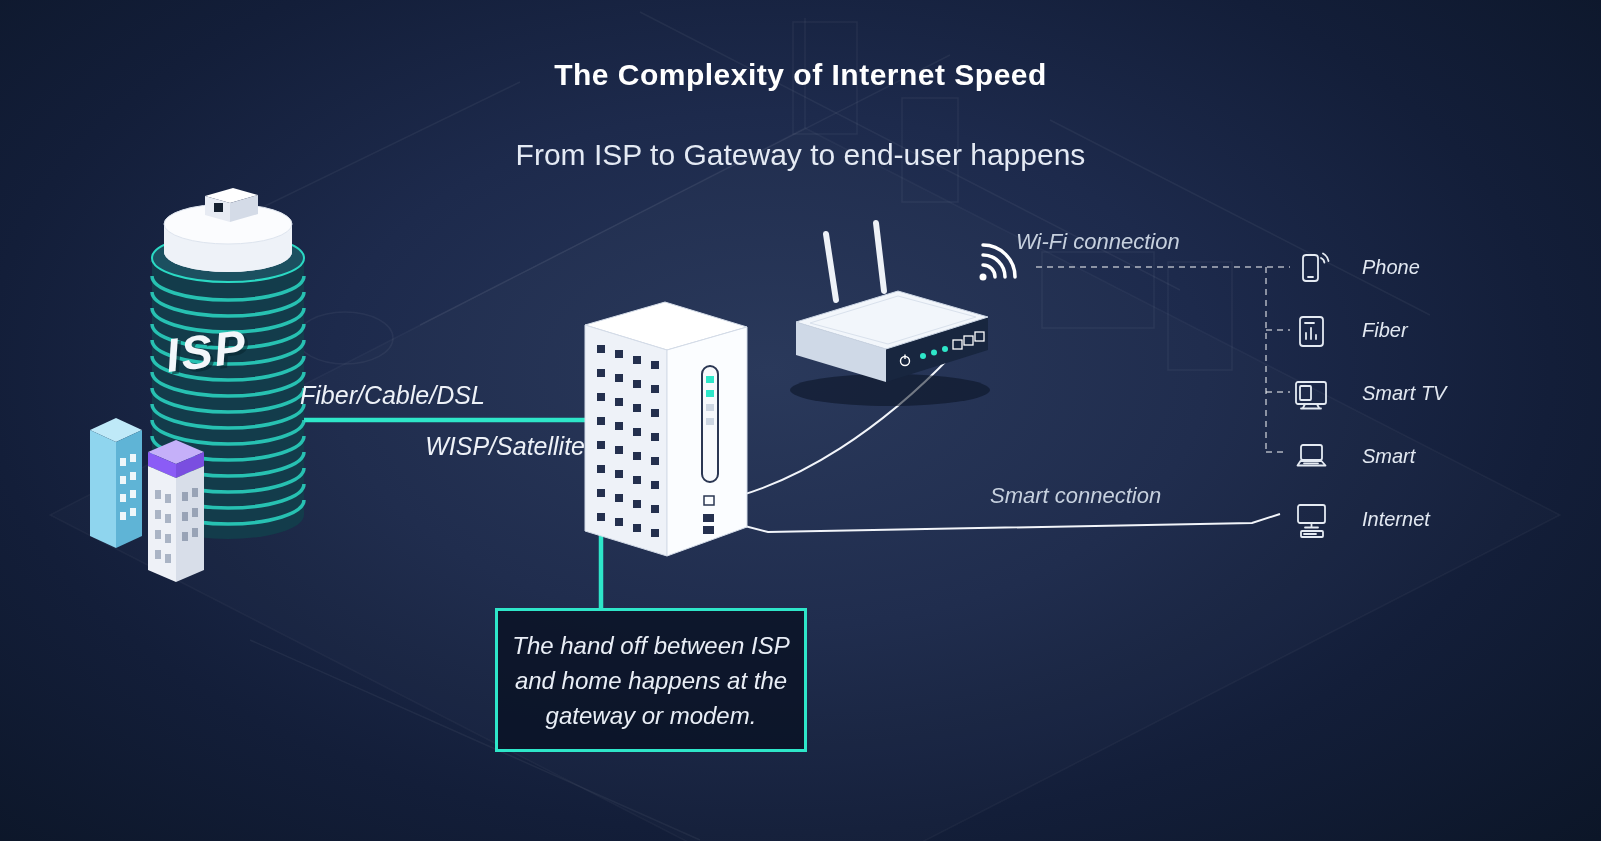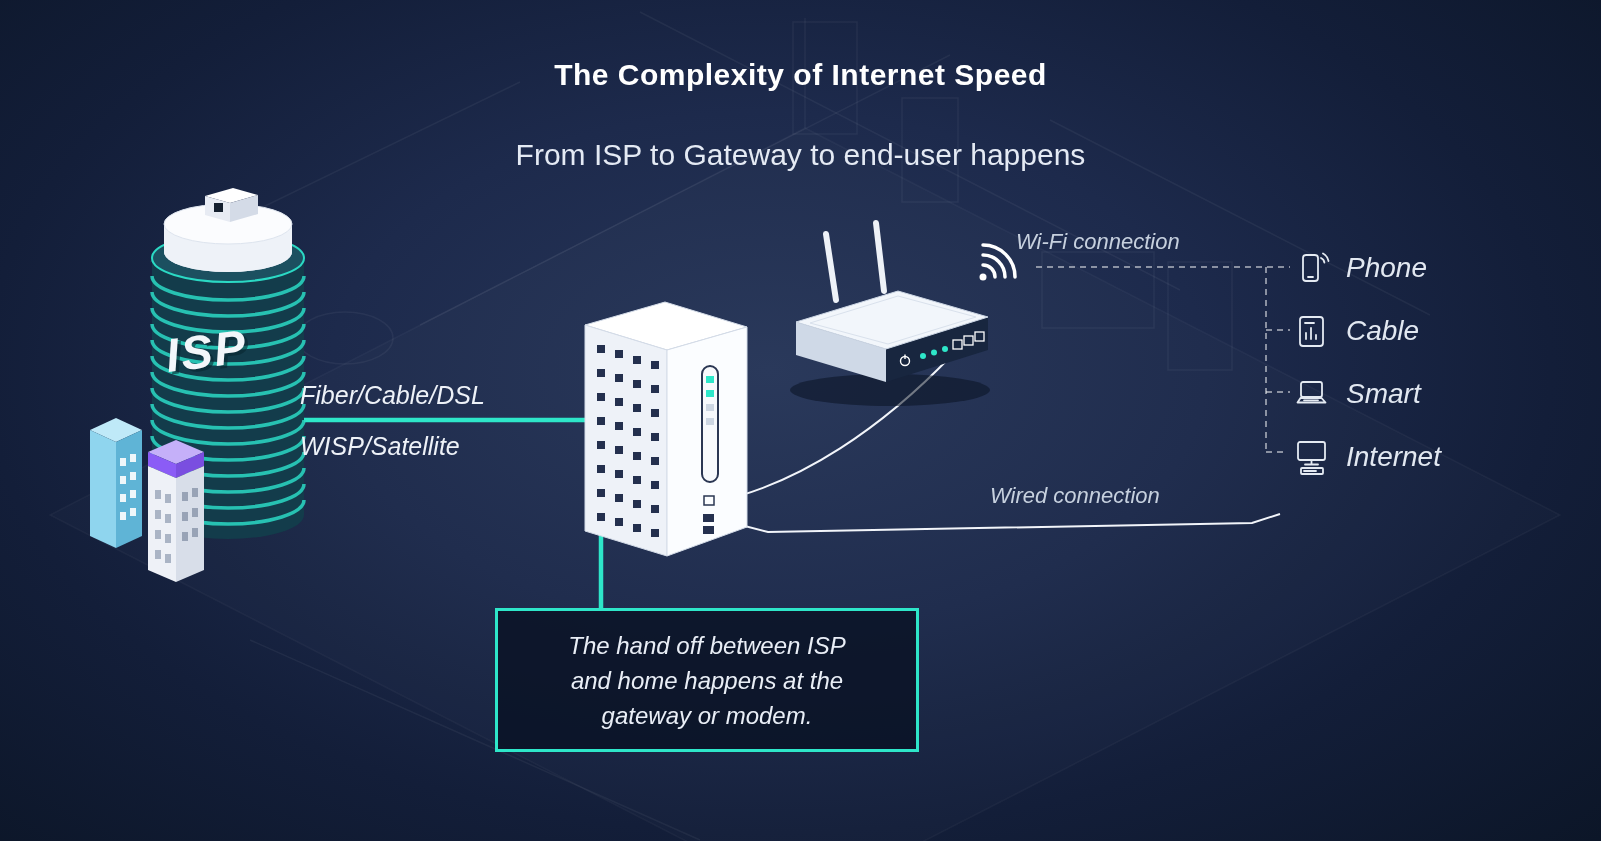--- a/index.html
+++ b/index.html
@@ -6,28 +6,28 @@
   .stage{position:relative;width:1601px;height:841px;overflow:hidden;
     font-family:"Liberation Sans",sans-serif;
     background:radial-gradient(1150px 680px at 48% 44%, #273659 0%, #1d2a4c 38%, #131e39 68%, #0c1628 100%);}
   svg.layer{position:absolute;left:0;top:0;}
   .title{position:absolute;top:58px;left:0;width:100%;text-align:center;
     color:#ffffff;font-size:30px;font-weight:700;letter-spacing:.5px;margin:0;}
   .subtitle{position:absolute;top:138px;left:0;width:100%;text-align:center;
     color:#e4eaf4;font-size:30px;font-weight:300;margin:0;}
   .lbl{position:absolute;font-style:italic;color:#eef2f8;}
   .lbl.fiber{left:300px;top:381px;width:285px;text-align:left;font-size:25px;}
-  .lbl.satellite{left:300px;top:432px;width:285px;text-align:left;font-size:25px;}
+  .lbl.satellite{left:300px;top:432px;width:285px;text-align:right;font-size:25px;}
   .lbl.wifi{left:1016px;top:229px;font-size:22px;color:#c6d0de;}
   .lbl.wired{left:990px;top:483px;font-size:22px;color:#c6d0de;}
   .devices{position:absolute;left:1288px;top:236px;}
   .device-row{display:flex;align-items:center;height:63px;}
   .device-icon{width:46px;height:46px;display:flex;align-items:center;justify-content:center;}
-  .device-label{margin-left:12px;font-style:italic;font-size:28px;color:#e2e8f1;}
-  .callout{position:absolute;left:495px;top:608px;width:424px;height:144px;box-sizing:border-box;
+  .device-label{margin-left:28px;font-style:italic;font-size:20px;color:#e2e8f1;}
+  .callout{position:absolute;left:495px;top:608px;width:312px;height:144px;box-sizing:border-box;
     border:3px solid #2ee6c9;background:rgba(10,18,36,.82);
     display:flex;align-items:center;justify-content:center;}
   .callout p{margin:0;width:315px;text-align:center;font-style:italic;
     font-size:24px;line-height:35px;color:#e9eef6;}
   .icon-stroke{stroke:#e4eaf2;stroke-width:1.8;fill:none;stroke-linecap:round;stroke-linejoin:round;}
 </style>
 </head>
 <body>
 
 <div class="stage">
@@ -227,21 +227,21 @@
       <path d="M1266,267 V452"></path>
       <path d="M1266,330 H1290"></path>
       <path d="M1266,392 H1290"></path>
       <path d="M1266,452 H1286"></path>
     </g>
   </svg>
 
   <div class="lbl fiber">Fiber/Cable/DSL</div>
   <div class="lbl satellite">WISP/Satellite</div>
   <div class="lbl wifi">Wi-Fi connection</div>
-  <div class="lbl wired">Wired connection</div>
+  <div class="lbl wired">Smart connection</div>
 
   <div class="devices">
     <div class="device-row">
       <span class="device-icon">
         <svg width="40" height="40" viewBox="0 0 40 40">
             <g class="icon-stroke">
           <rect x="12" y="7" width="15" height="26" rx="3"></rect>
           <line x1="17" y1="29" x2="22" y2="29"></line>
           <path d="M30 10 a6 6 0 0 1 3.4 4.6"></path>
           <path d="M32 5.5 a11 11 0 0 1 5.5 7.5"></path>
@@ -255,21 +255,35 @@
         <svg width="40" height="40" viewBox="0 0 40 40">
             <g class="icon-stroke">
           <rect x="9" y="6" width="23" height="29" rx="3"></rect>
           <line x1="15" y1="28" x2="15" y2="22"></line>
           <line x1="20" y1="28" x2="20" y2="17"></line>
           <line x1="25" y1="28" x2="25" y2="24"></line>
           <line x1="14" y1="12" x2="23" y2="12"></line>
         </g>
           </svg>
       </span>
-      <span class="device-label">Cable</span>
+      <span class="device-label">Fiber</span>
+    </div>
+    <div class="device-row">
+      <span class="device-icon">
+        <svg width="40" height="40" viewBox="0 0 40 40">
+            <g class="icon-stroke">
+          <rect x="5" y="8" width="30" height="22" rx="2"></rect>
+          <rect x="9" y="12" width="11" height="14" rx="1"></rect>
+          <line x1="14" y1="30" x2="12" y2="34"></line>
+          <line x1="26" y1="30" x2="28" y2="34"></line>
+          <line x1="10" y1="34.5" x2="30" y2="34.5"></line>
+        </g>
+          </svg>
+      </span>
+      <span class="device-label">Smart TV</span>
     </div>
     <div class="device-row">
       <span class="device-icon">
         <svg width="40" height="40" viewBox="0 0 40 40">
             <g class="icon-stroke">
           <rect x="10" y="8" width="21" height="15" rx="2"></rect>
           <path d="M6.5 28.5 L34.5 28.5 L30.5 24 L9.5 24 Z"></path>
           <line x1="13" y1="26.3" x2="27" y2="26.3"></line>
         </g>
           </svg>

